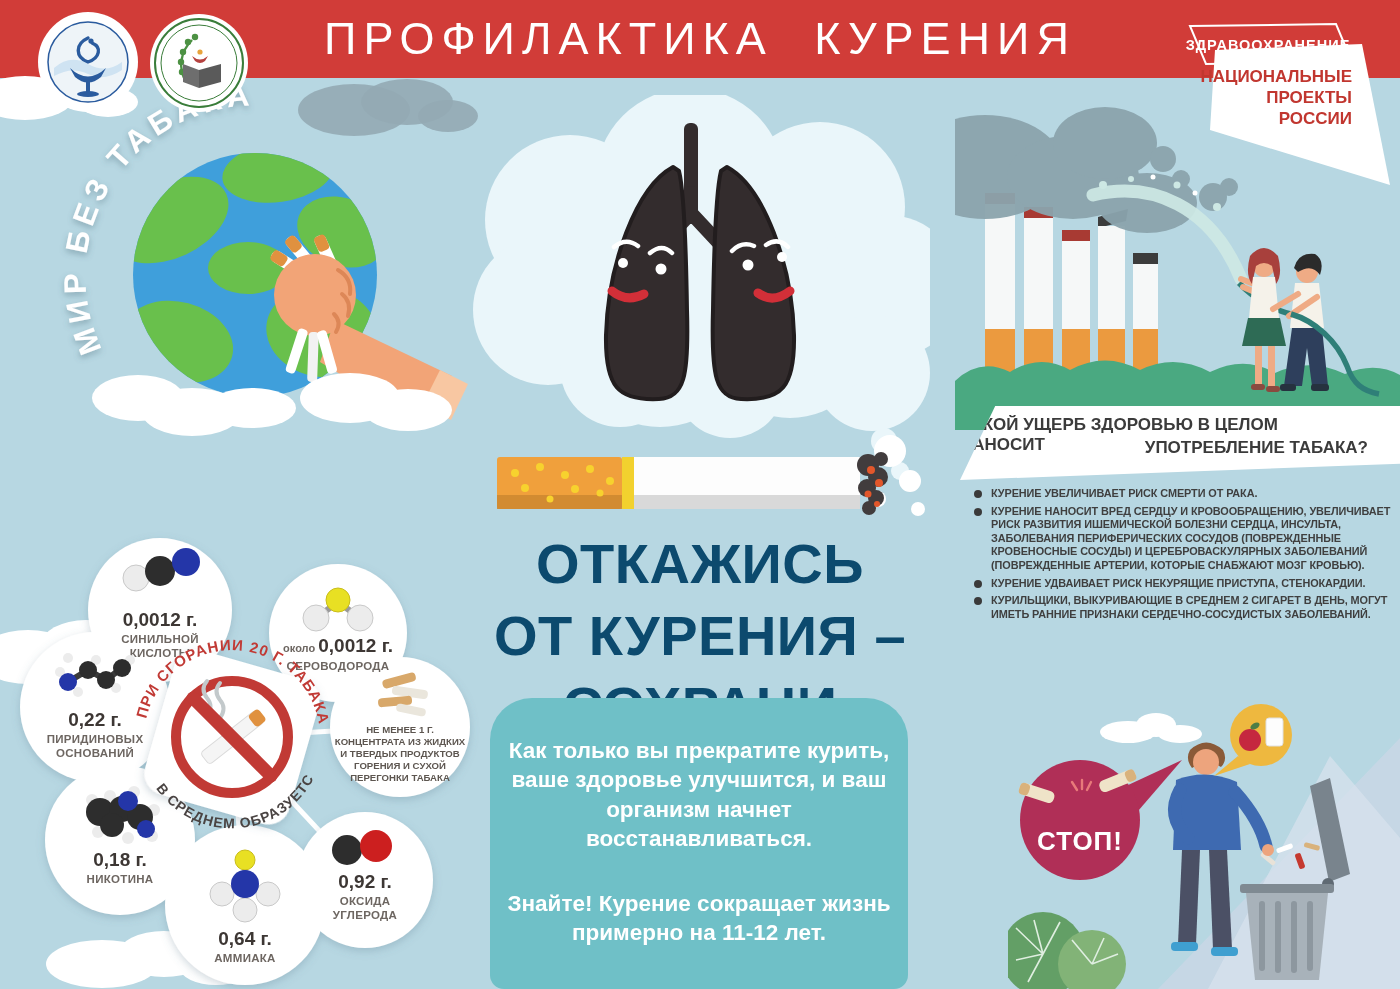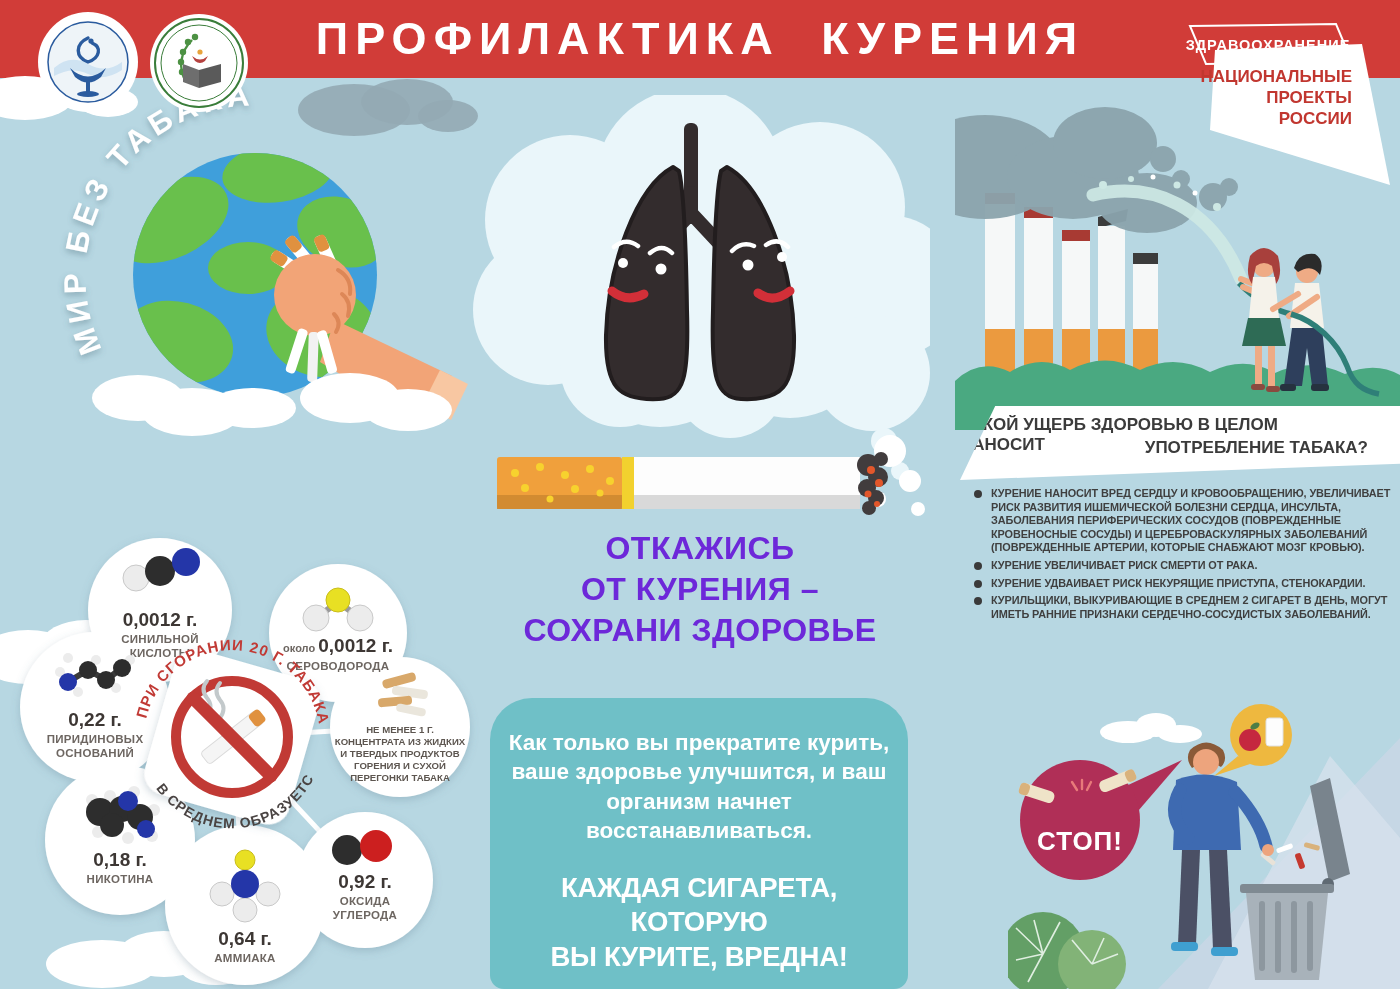--- a/index.html
+++ b/index.html
@@ -2,27 +2,27 @@
 <html><head>
 <meta charset="utf-8">
 <style>
   html,body{margin:0;padding:0;background:#8fa6ad;}
   #poster{position:relative;width:1400px;height:989px;background:#b7d7e2;overflow:hidden;
           font-family:"Liberation Sans",sans-serif;}
   .abs{position:absolute;}
   
   .banner{left:0;top:0;width:1400px;height:78px;background:#d13c38;}
   .banner-title{left:0;top:6px;width:1400px;text-align:center;color:#ffffff;
-    font-size:45px;font-weight:700;letter-spacing:7px;word-spacing:22px;line-height:66px;}
+    font-size:45px;font-weight:400;letter-spacing:7px;word-spacing:22px;line-height:66px;}
   
-  .quit-heading{left:480px;top:528px;width:440px;text-align:center;color:#6d28d9;
-    font-size:32px;font-weight:800;line-height:1.28;letter-spacing:.5px;}
+  .quit-heading{left:480px;top:528px;width:440px;text-align:center;color:#0c4a6e;
+    font-size:56px;font-weight:800;line-height:1.28;letter-spacing:.5px;}
   .quit-box{left:490px;top:698px;width:418px;height:291px;background:#6fc0c7;
     border-radius:42px 42px 14px 14px;text-align:center;color:#ffffff;}
-  .quit-box p{white-space:pre-line;margin:8px;}
+  .quit-box p{white-space:pre-line;margin:16px;}
   .qp1{padding-top:22px;font-size:22.5px;font-weight:700;line-height:1.3;}
   .qp2{padding-top:20px;font-size:22.5px;font-weight:700;line-height:1.3;}
   .qp3{padding-top:18px;font-size:27.5px;font-weight:800;line-height:1.25;letter-spacing:-0.3px;}
   
   .harm-banner{left:960px;top:406px;width:440px;height:74px;background:#ffffff;
     clip-path:polygon(8% 0%,100% 0%,100% 78%,0% 100%);}
   .harm-banner .l1{position:absolute;top:9px;right:44px;font-size:17px;font-weight:800;color:#3b3b3b;}
   .harm-banner .l2{position:absolute;top:32px;right:32px;font-size:17px;font-weight:800;color:#3b3b3b;}
   .harm-list{left:974px;top:487px;width:424px;list-style:none;margin:0;padding:0;}
   .harm-list li{display:flex;gap:9px;margin-bottom:4px;}
@@ -203,20 +203,22 @@
   <div class="abs quit-heading">
     <div>ОТКАЖИСЬ</div>
     <div>ОТ КУРЕНИЯ –</div>
     <div>СОХРАНИ ЗДОРОВЬЕ</div>
   </div>
 
   <div class="abs quit-box">
     <p class="qp1">Как только вы прекратите курить,
 ваше здоровье улучшится, и ваш
 организм начнет восстанавливаться.</p>
+    <p class="qp2">Знайте! Курение сокращает жизнь
+примерно на 11-12 лет.</p>
     <p class="qp3">КАЖДАЯ СИГАРЕТА, КОТОРУЮ
 ВЫ КУРИТЕ, ВРЕДНА!</p>
   </div>
 
   <svg class="abs" style="left:955px;top:85px" width="445" height="345" viewBox="0 0 445 345">
     <g>
       <rect x="30" y="108" width="30" height="11" fill="#a83a33"></rect>
         <rect x="30" y="119" width="30" height="125" fill="#f6f8f8"></rect>
         <rect x="30" y="244" width="30" height="56" fill="#eb9a3f"></rect>
       <rect x="69" y="122" width="29" height="11" fill="#a83a33"></rect>
@@ -278,28 +280,28 @@
     </g>
   </svg>
 
   <div class="abs harm-banner">
     <div class="l1">КАКОЙ УЩЕРБ ЗДОРОВЬЮ В ЦЕЛОМ НАНОСИТ</div>
     <div class="l2">УПОТРЕБЛЕНИЕ ТАБАКА?</div>
   </div>
 
   <ul class="abs harm-list">
     <li>
+        <span class="btxt">КУРЕНИЕ УВЕЛИЧИВАЕТ РИСК СМЕРТИ ОТ РАКА.</span>
+      </li>
+    <li>
         <span class="btxt">КУРЕНИЕ НАНОСИТ ВРЕД СЕРДЦУ И КРОВООБРАЩЕНИЮ, УВЕЛИЧИВАЕТ
 РИСК РАЗВИТИЯ ИШЕМИЧЕСКОЙ БОЛЕЗНИ СЕРДЦА, ИНСУЛЬТА,
 ЗАБОЛЕВАНИЯ ПЕРИФЕРИЧЕСКИХ СОСУДОВ (ПОВРЕЖДЕННЫЕ
 КРОВЕНОСНЫЕ СОСУДЫ) И ЦЕРЕБРОВАСКУЛЯРНЫХ ЗАБОЛЕВАНИЙ
 (ПОВРЕЖДЕННЫЕ АРТЕРИИ, КОТОРЫЕ СНАБЖАЮТ МОЗГ КРОВЬЮ).</span>
-      </li>
-    <li>
-        <span class="btxt">КУРЕНИЕ УВЕЛИЧИВАЕТ РИСК СМЕРТИ ОТ РАКА.</span>
       </li>
     <li>
         <span class="btxt">КУРЕНИЕ УДВАИВАЕТ РИСК НЕКУРЯЩИЕ ПРИСТУПА, СТЕНОКАРДИИ.</span>
       </li>
     <li>
         <span class="btxt">КУРИЛЬЩИКИ, ВЫКУРИВАЮЩИЕ В СРЕДНЕМ 2 СИГАРЕТ В ДЕНЬ, МОГУТ
 ИМЕТЬ РАННИЕ ПРИЗНАКИ СЕРДЕЧНО-СОСУДИСТЫХ ЗАБОЛЕВАНИЙ.</span>
       </li>
   </ul>
 

